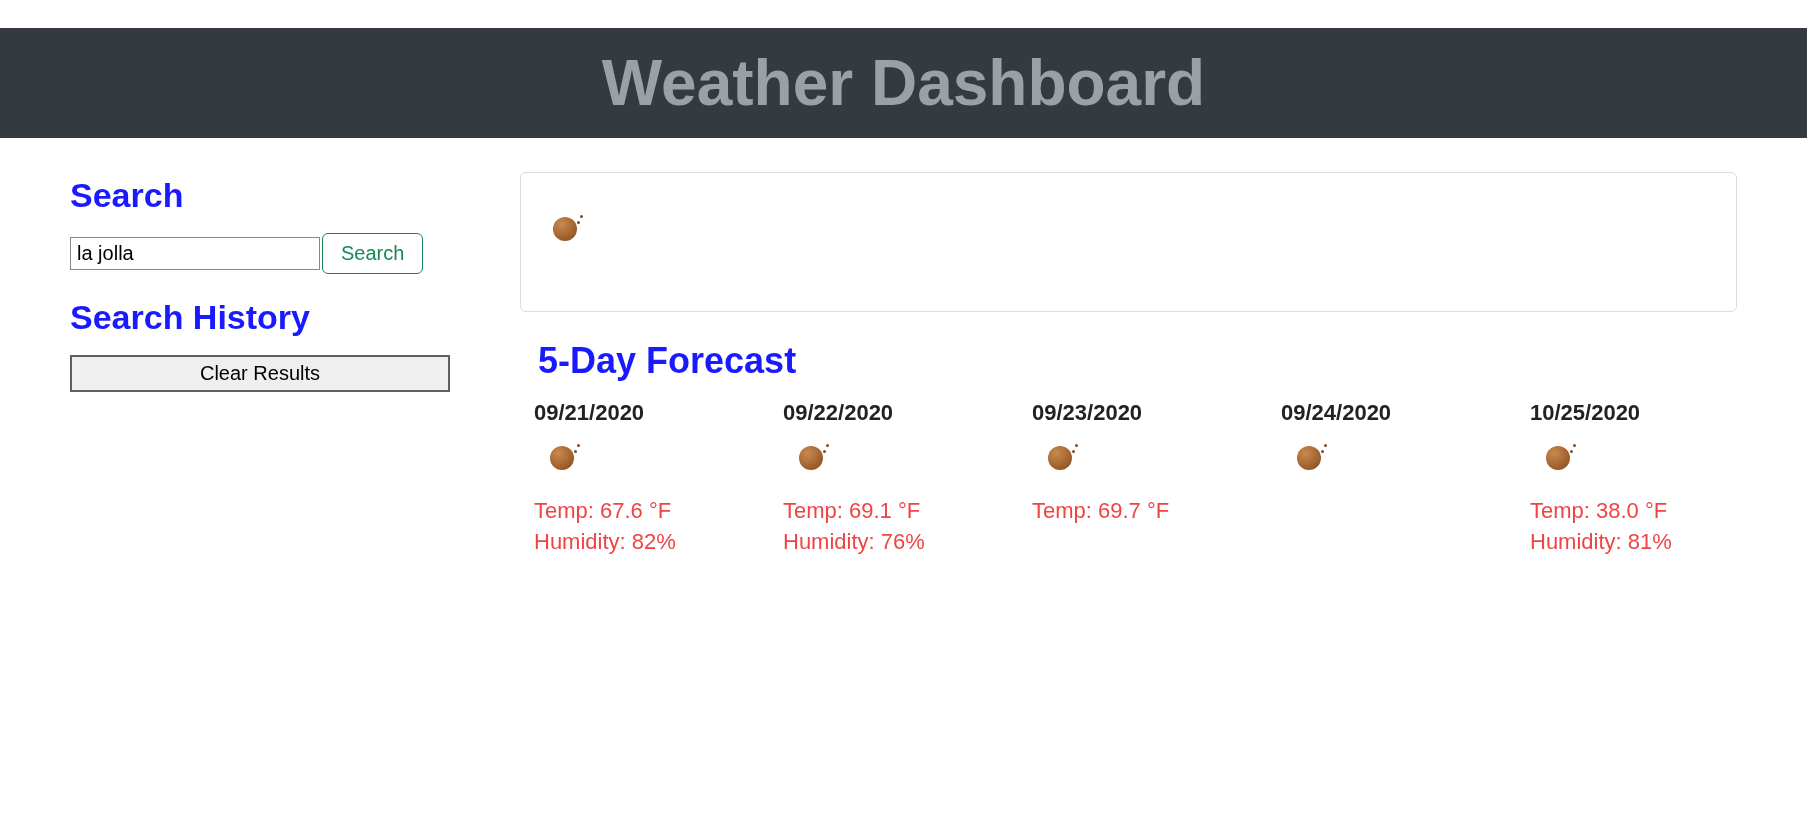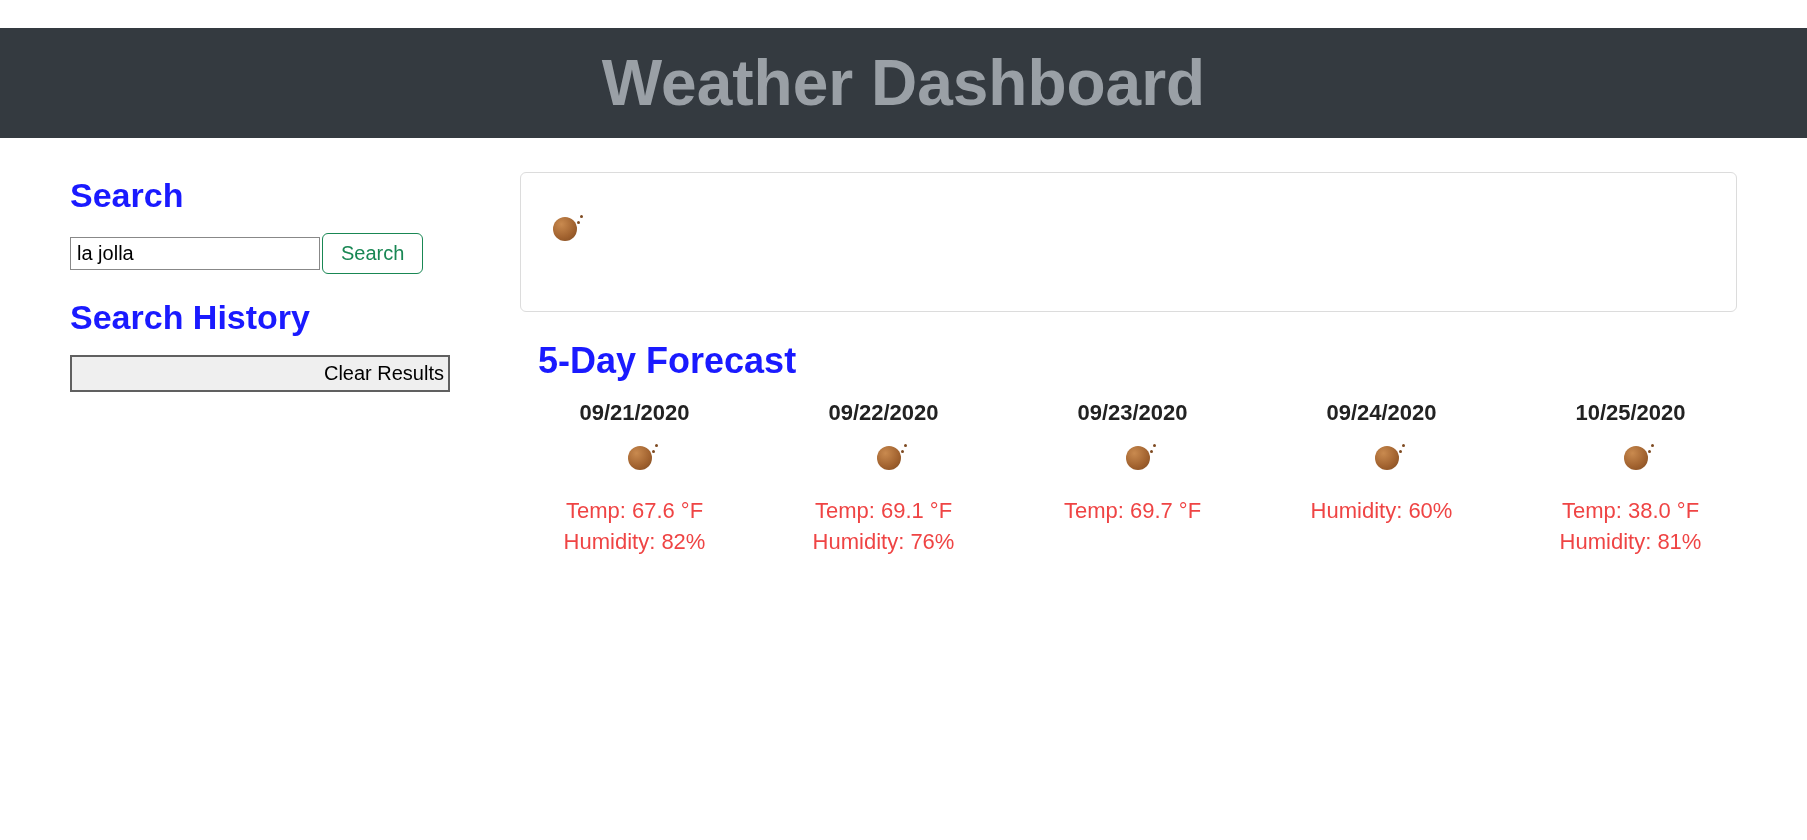--- a/index.html
+++ b/index.html
@@ -6,29 +6,29 @@
   html, body { margin:0; padding:0; font-family: "Segoe UI", Arial, Helvetica, sans-serif; background:#fff; color:#212529; }
   .banner { background:#343a40; color:#9aa0a6; text-align:center; font-size:64px; font-weight:600; padding:18px 0 18px 0; margin-top:28px; }
   .container { display:flex; padding:30px 70px 40px 70px; gap:30px; align-items:flex-start; }
   .sidebar { flex: 0 0 420px; }
   .main { flex:1; min-width:0; }
   h2.section { color:#1a1aff; font-size:34px; font-weight:600; margin:8px 0 18px 0; }
   .search-row { display:flex; align-items:center; gap:2px; }
   .search-input { font-size:20px; padding:4px 6px; width:250px; border:1px solid #888; background:#fff; }
   .search-btn { font-size:20px; color:#198754; background:#fff; border:1px solid #198754; border-radius:6px; padding:8px 18px; cursor:pointer; }
   .history-block { margin-top:24px; }
-  .clear-btn { width:380px; max-width:100%; font-size:20px; padding:5px 4px; background:#efefef; border:2px solid #606060; cursor:pointer; display:block;text-align:right; }
+  .clear-btn { width:380px; max-width:100%; font-size:20px; padding:5px 11px; background:#efefef; border:2px solid #606060; cursor:pointer; display:block; }
   .current-card { border:1px solid #dcdcdc; border-radius:6px; padding:40px 30px 50px 30px; min-height:140px; margin-top:4px; }
   .weather-icon { display:inline-block; position:relative; width:32px; height:32px; }
   .weather-icon .ball { width:24px; height:24px; border-radius:50%; background: radial-gradient(circle at 35% 30%, #c98a4f 0%, #a0612e 60%, #7e4a21 100%); position:absolute; left:2px; top:4px; }
   .weather-icon .dot1, .weather-icon .dot2 { position:absolute; width:3px; height:3px; background:#7e4a21; border-radius:50%; }
   .weather-icon .dot1 { right:0; top:2px; }
   .weather-icon .dot2 { right:3px; top:8px; }
   h2.forecast-title { color:#1a1aff; font-size:36px; font-weight:700; margin:28px 0 18px 18px; }
-  .forecast-row { display:flex; gap:36px; padding-left:8px;text-align:center; }
+  .forecast-row { display:flex; gap:36px; padding-left:8px; }
   .forecast-card { flex:1 1 0; min-width:0; padding:0 6px; }
   .forecast-date { font-size:22px; font-weight:700; color:#222; margin-bottom:16px; white-space:nowrap; }
   .forecast-icon-wrap { margin:8px 0 18px 14px; }
   .forecast-line { font-size:22px; font-weight:400; color:#ef4444; line-height:1.4; }
 </style>
 </head>
 <body>
 
 <div class="banner">Weather Dashboard</div>
 
@@ -75,21 +75,20 @@
 
       <div class="forecast-card">
         <div class="forecast-date">09/23/2020</div>
         <div class="forecast-icon-wrap"><span class="weather-icon"><span class="ball"></span><span class="dot1"></span><span class="dot2"></span></span></div>
         <div class="forecast-line"><span>Temp: </span><span>69.7</span><span> °F</span></div>
       </div>
 
       <div class="forecast-card">
         <div class="forecast-date">09/24/2020</div>
         <div class="forecast-icon-wrap"><span class="weather-icon"><span class="ball"></span><span class="dot1"></span><span class="dot2"></span></span></div>
-        <div class="forecast-line"><span>Humidity: </span><span>60</span><span>%</span></div>
       </div>
 
       <div class="forecast-card">
         <div class="forecast-date">10/25/2020</div>
         <div class="forecast-icon-wrap"><span class="weather-icon"><span class="ball"></span><span class="dot1"></span><span class="dot2"></span></span></div>
         <div class="forecast-line"><span>Temp: </span><span>38.0</span><span> °F</span></div>
         <div class="forecast-line"><span>Humidity: </span><span>81</span><span>%</span></div>
       </div>
 
     </div>

